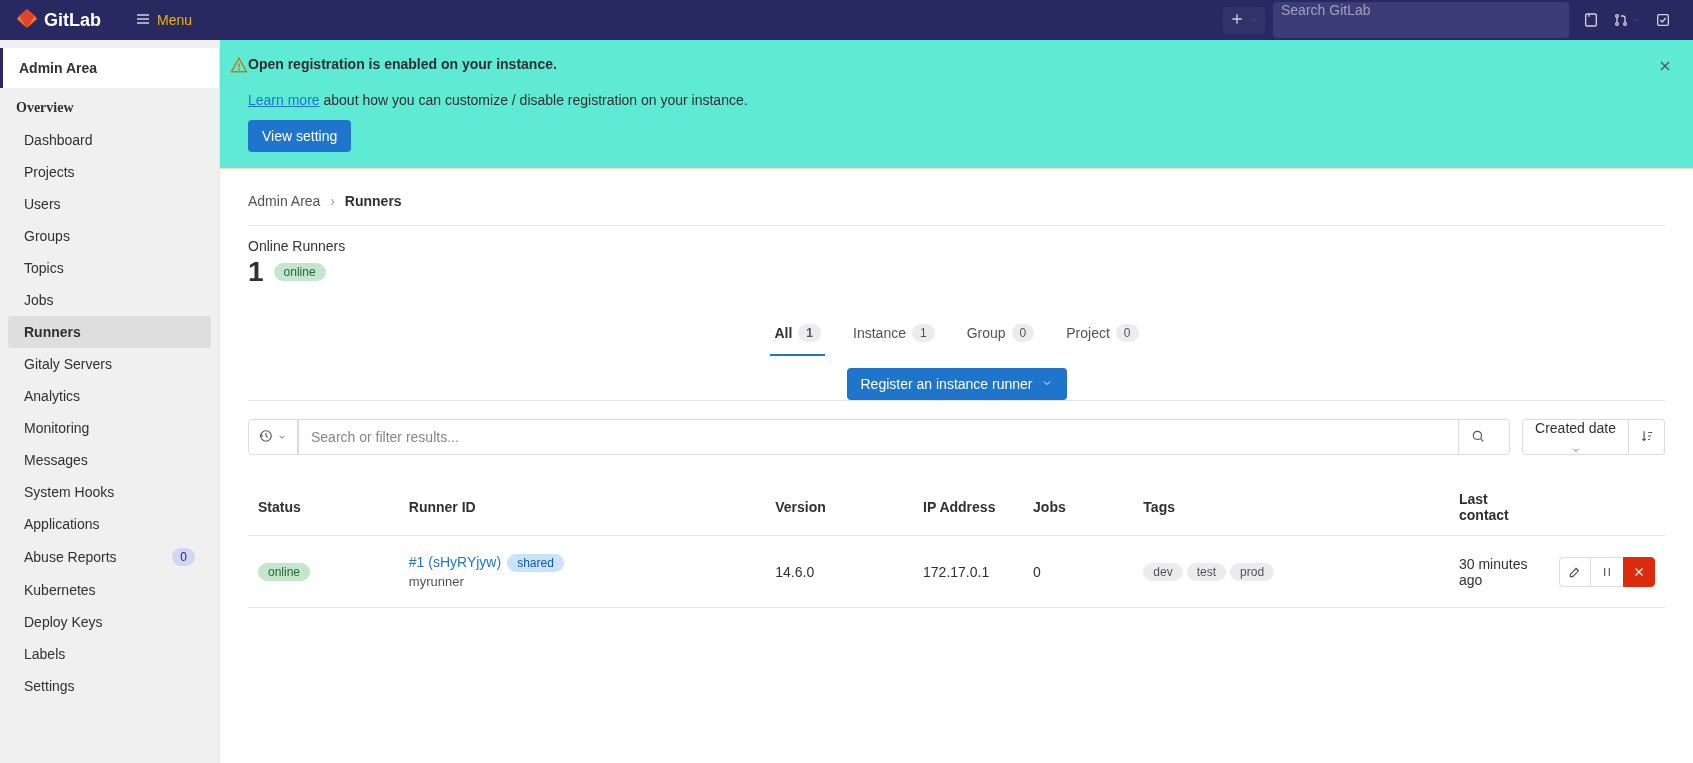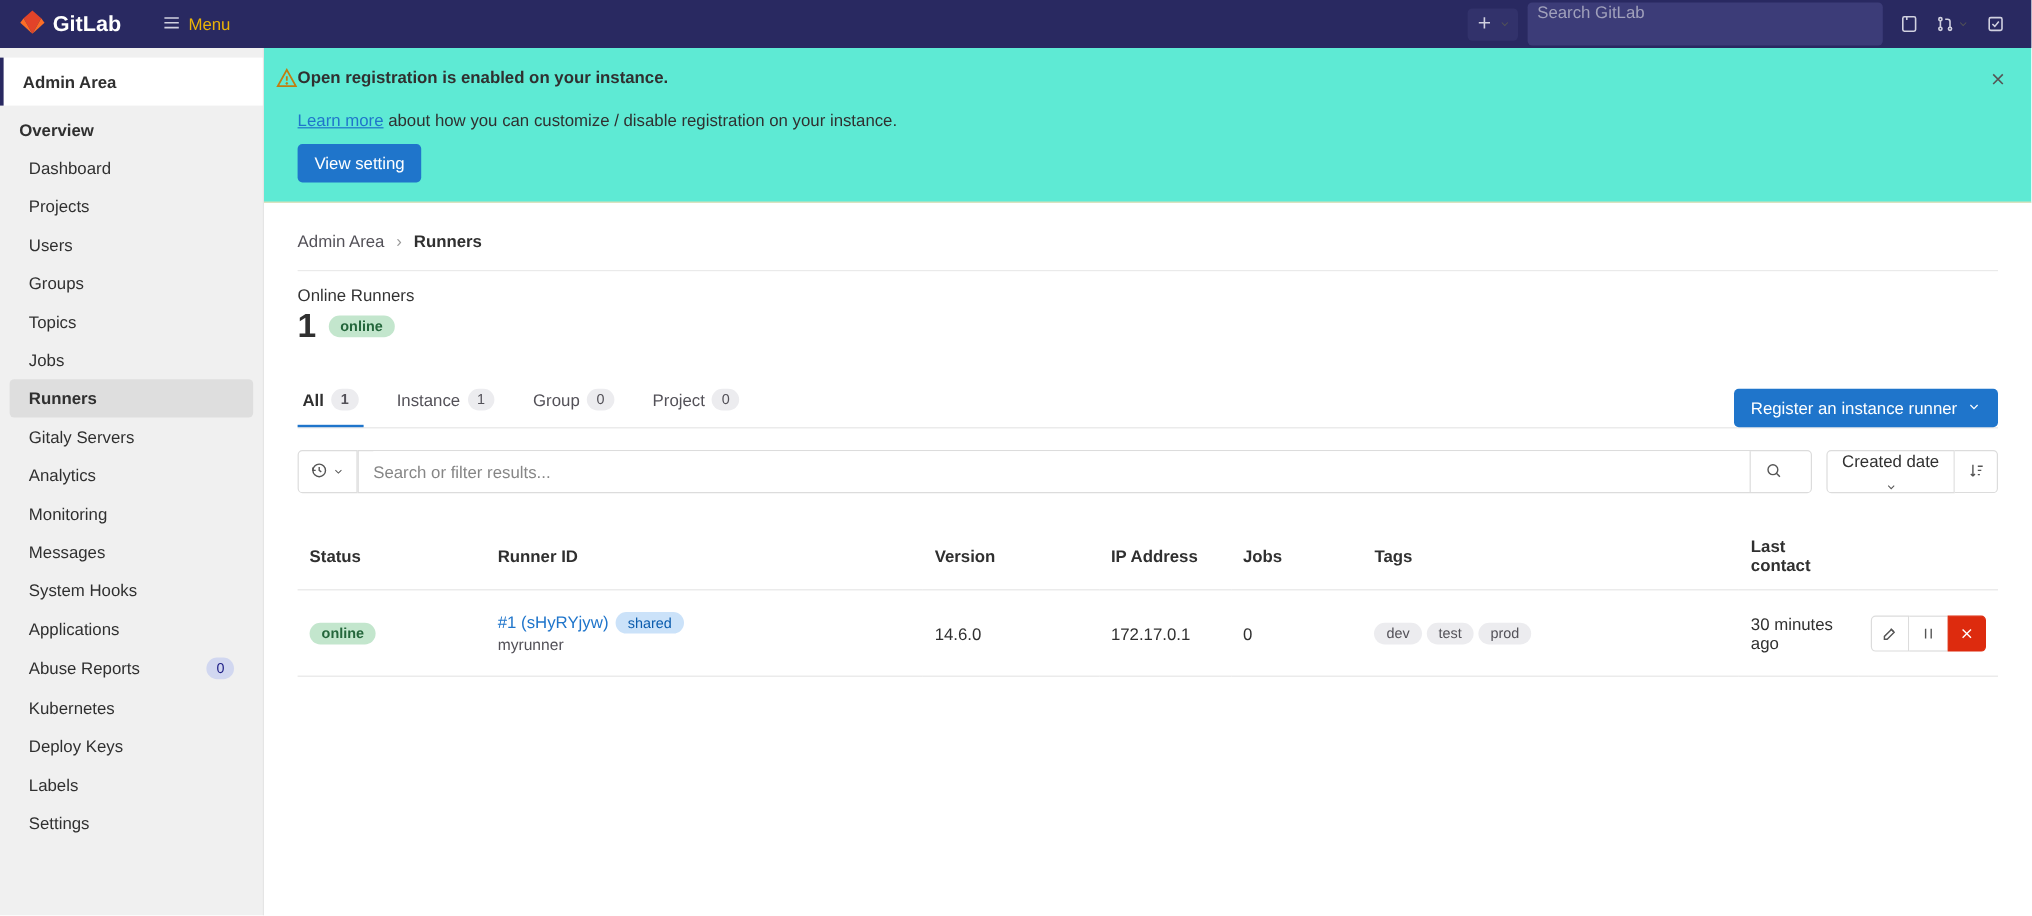--- a/index.html
+++ b/index.html
@@ -16,21 +16,21 @@
   .search-box { display:flex; align-items:flex-start; background:#3c3c78; border-radius:4px; padding:0 8px; height:36px; width:296px;}
   .search-box input { background:transparent; border:none; outline:none; color:#c4c4d6; flex:1; font-size:14px;}
   .search-box input::placeholder { color:#a0a0bb;}
   .tn-icon { display:flex; align-items:center; justify-content:center; width:28px; height:28px;}
   .tn-icon svg, .plus-dd svg { width:16px; height:16px; stroke:#d1d1e0; fill:none;}
 
   
   .wrapper { display:flex; height:calc(100vh - 40px); min-height:723px; }
   .sidebar { width:220px; background:#f0f0f0; border-right:1px solid #e5e5e5; padding-top:8px;}
   .sidebar-title { display:block; font-weight:700; color:#303030; padding:12px 16px; background:#fff; border-left:3px solid #292961; margin-left:-0px;}
-  .sb-section { font-weight:700; padding:12px 16px 8px; color:#303030;}
+  .sb-section { font-weight:700; padding:12px 16px 8px; color:#303030;font-family:Liberation Serif, serif;}
   .sb-item { display:flex; justify-content:space-between; align-items:center; padding:8px 16px; color:#303030; text-decoration:none; border-radius:4px; margin:0 8px;}
   .sb-item.active { background:#dedede; font-weight:700;}
   .badge-count { background:#d1d7f0; color:#1f1f86; font-size:12px; border-radius:10px; padding:0 8px; line-height:18px;}
 
   
   .main { flex:1; display:flex; flex-direction:column; overflow:auto;}
   .alert { background:#5eead4; border-bottom:1px solid #f2dfb9; padding:16px 10px; position:relative; display:flex; }
   .alert-icon { color:#c17d10;}
   .alert-icon svg { width:18px; height:18px; stroke:#c17d10; fill:none;}
   .alert b { font-weight:700;}
@@ -43,25 +43,25 @@
 
   .content { padding:16px 28px; }
   .breadcrumb { color:#5e5e5e; font-size:14px; padding:8px 0 16px;}
   .breadcrumb .sep { margin:0 6px; color:#999;}
   .breadcrumb .current { font-weight:600; color:#303030;}
 
   .summary-label { color:#333; font-size:14px; margin-top:12px;}
   .summary-row { display:flex; align-items:center; gap:10px; margin-top:2px;}
   .summary-num { font-size:28px; font-weight:700;}
   .pill { display:inline-block; border-radius:12px; padding:2px 10px; font-size:12px;}
-  .pill-green { background:#c3e6cd; color:#24663b;font-weight:bold;}
+  .pill-green { background:#c3e6cd; color:#24663b;}
   .pill-blue { background:#cbe2f9; color:#0b5cad;}
   .pill-gray { background:#ececef; color:#535158;}
 
-  .tabsrow { display:flex; align-items:center; justify-content:space-between; border-bottom:1px solid #e6e6e6; margin-top:24px;}
+  .tabsrow { display:flex; align-items:center; justify-content:space-between; border-bottom:1px solid #e6e6e6; margin-top:24px;flex-direction:column;}
   .tabs { display:flex; gap:24px;}
   .tab { display:flex; align-items:center; gap:6px; padding:12px 4px; color:#535158; font-size:14px; border-bottom:2px solid transparent;}
   .tab.active { color:#303030; border-bottom:2px solid #1f75cb; font-weight:600;}
   .tab .count { background:#ececef; color:#535158; border-radius:10px; font-size:12px; padding:0 8px; line-height:18px;}
 
   .filterrow { display:flex; gap:12px; margin-top:18px;}
   .history-btn { border:1px solid #dcdcdc; border-radius:4px 0 0 4px; padding:0 10px; display:flex; align-items:center; gap:4px; background:#fff;}
   .filter-input { display:flex; align-items:center; flex:1; border:1px solid #dcdcdc; border-radius:0 4px 4px 0; padding:0 12px; background:#fff;}
   .filter-input input { flex:1; border:none; outline:none; height:34px; font-size:14px;}
   .filter-input input::placeholder { color:#868686;}

